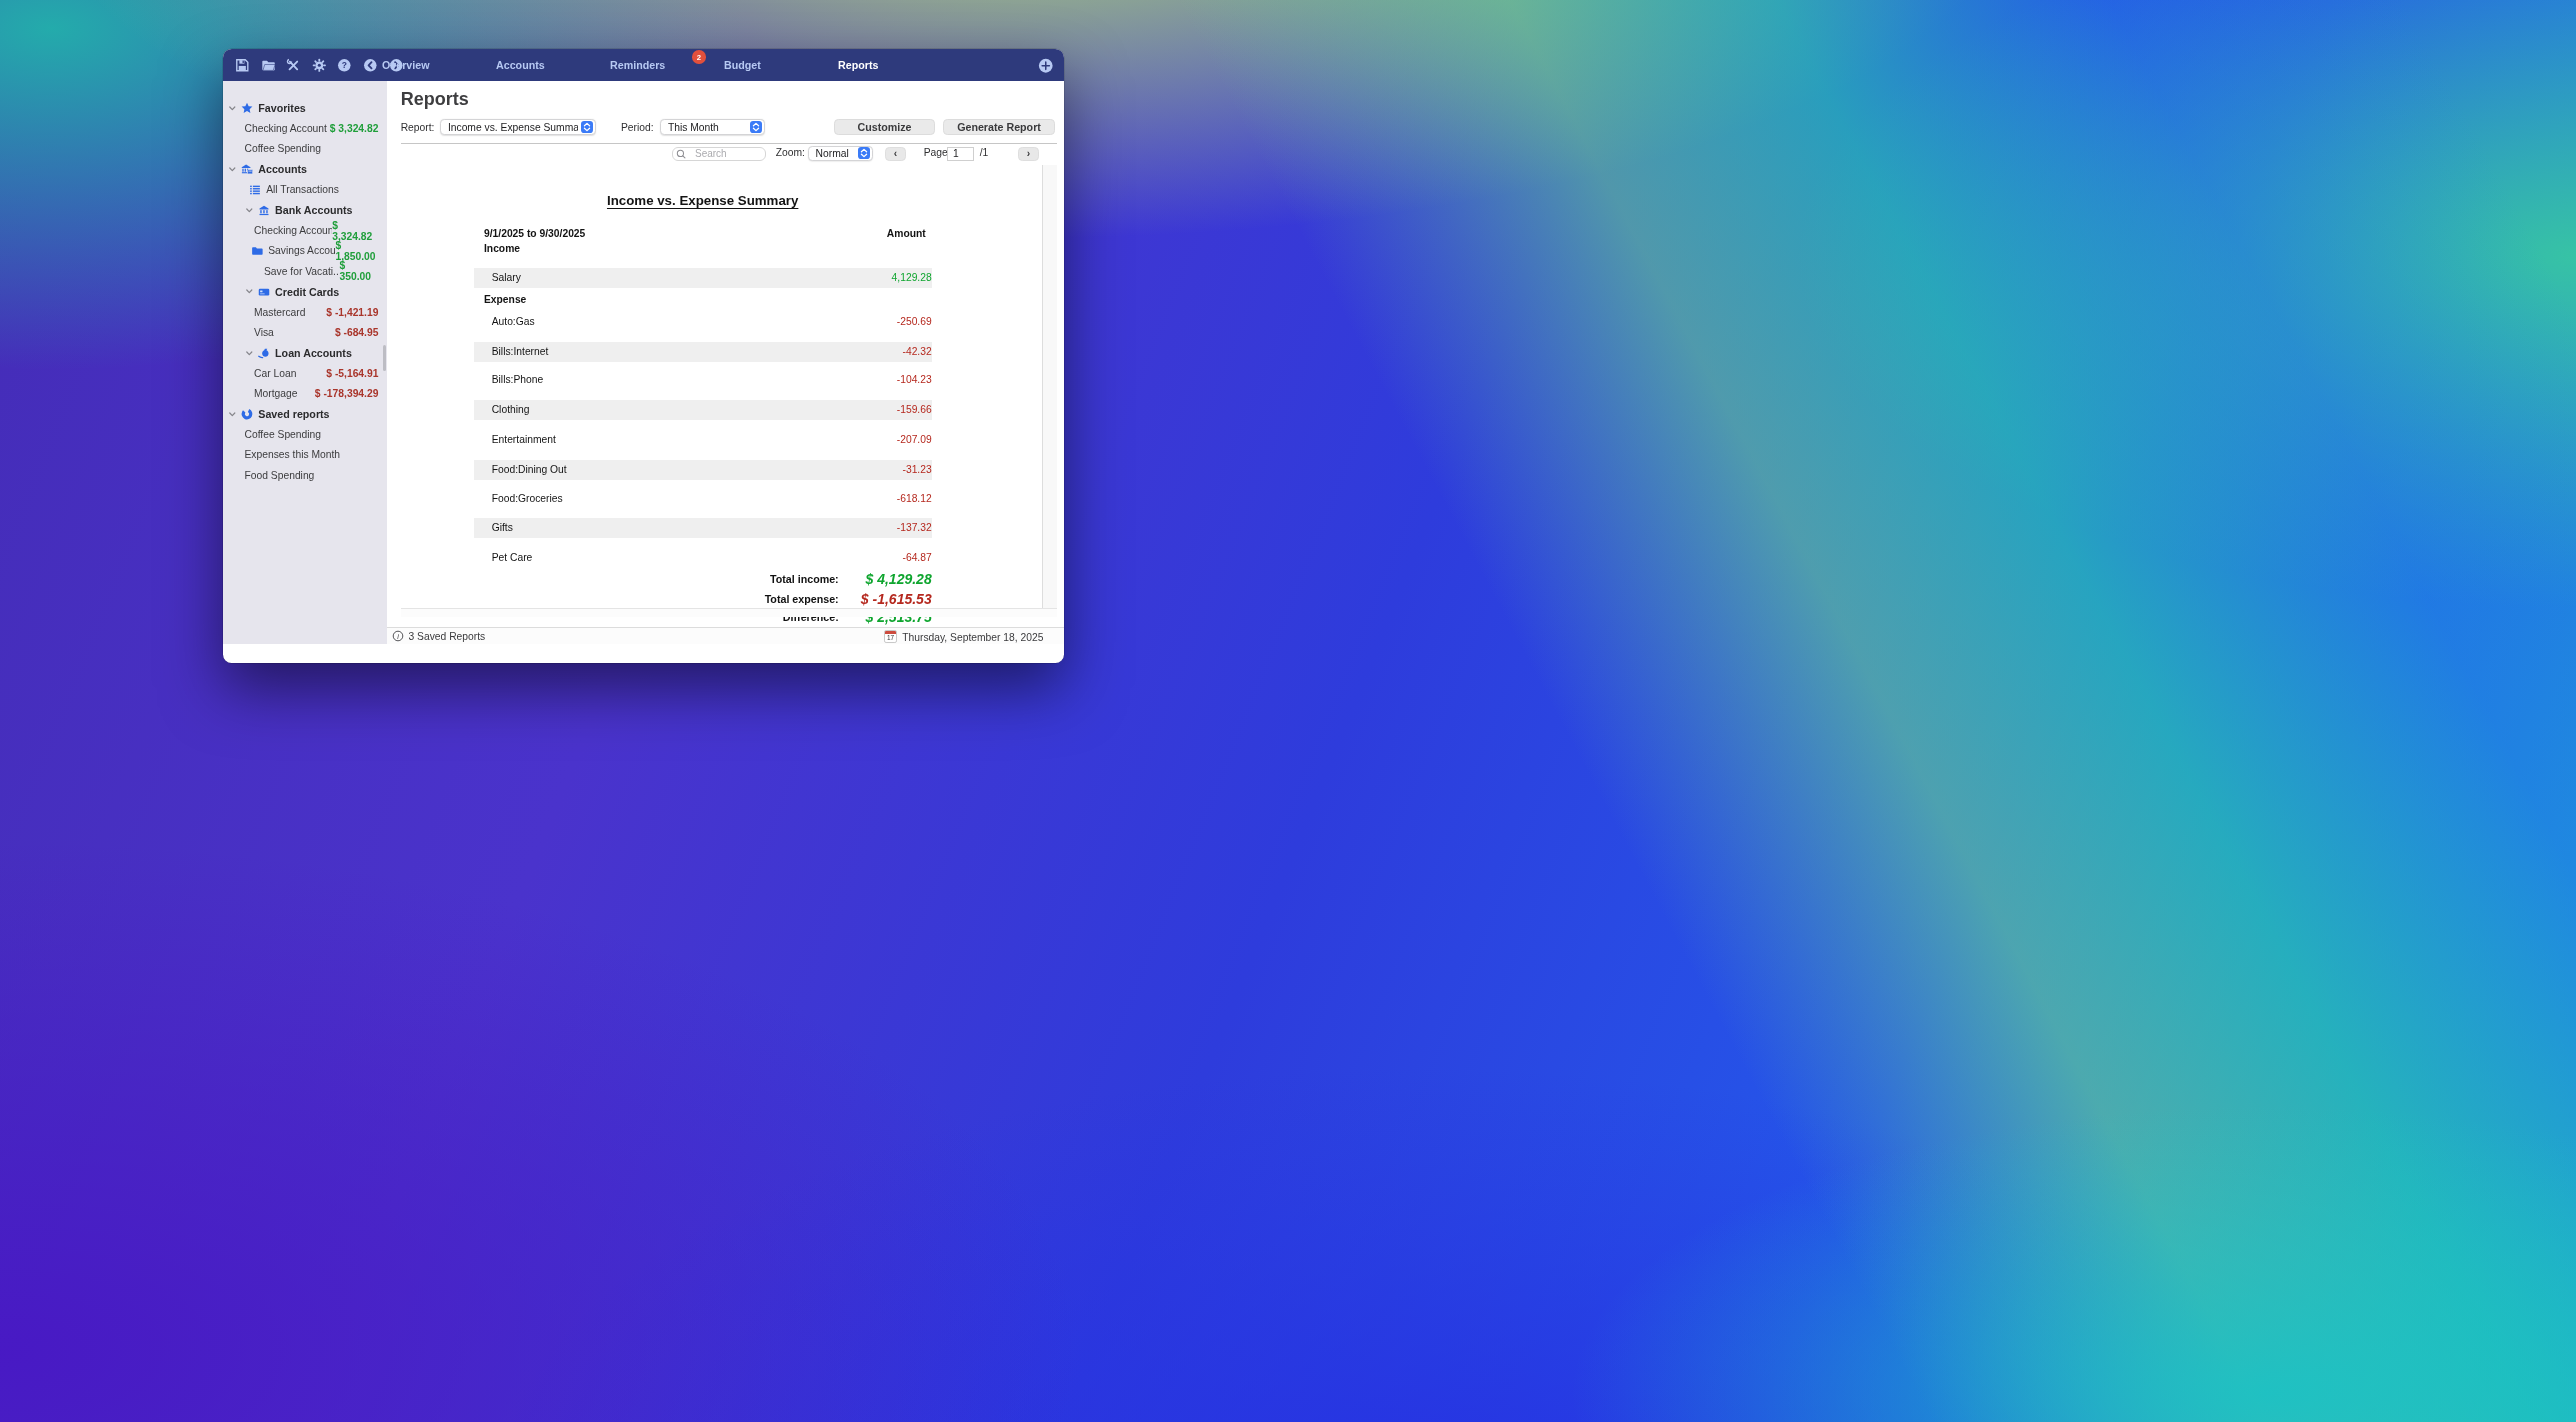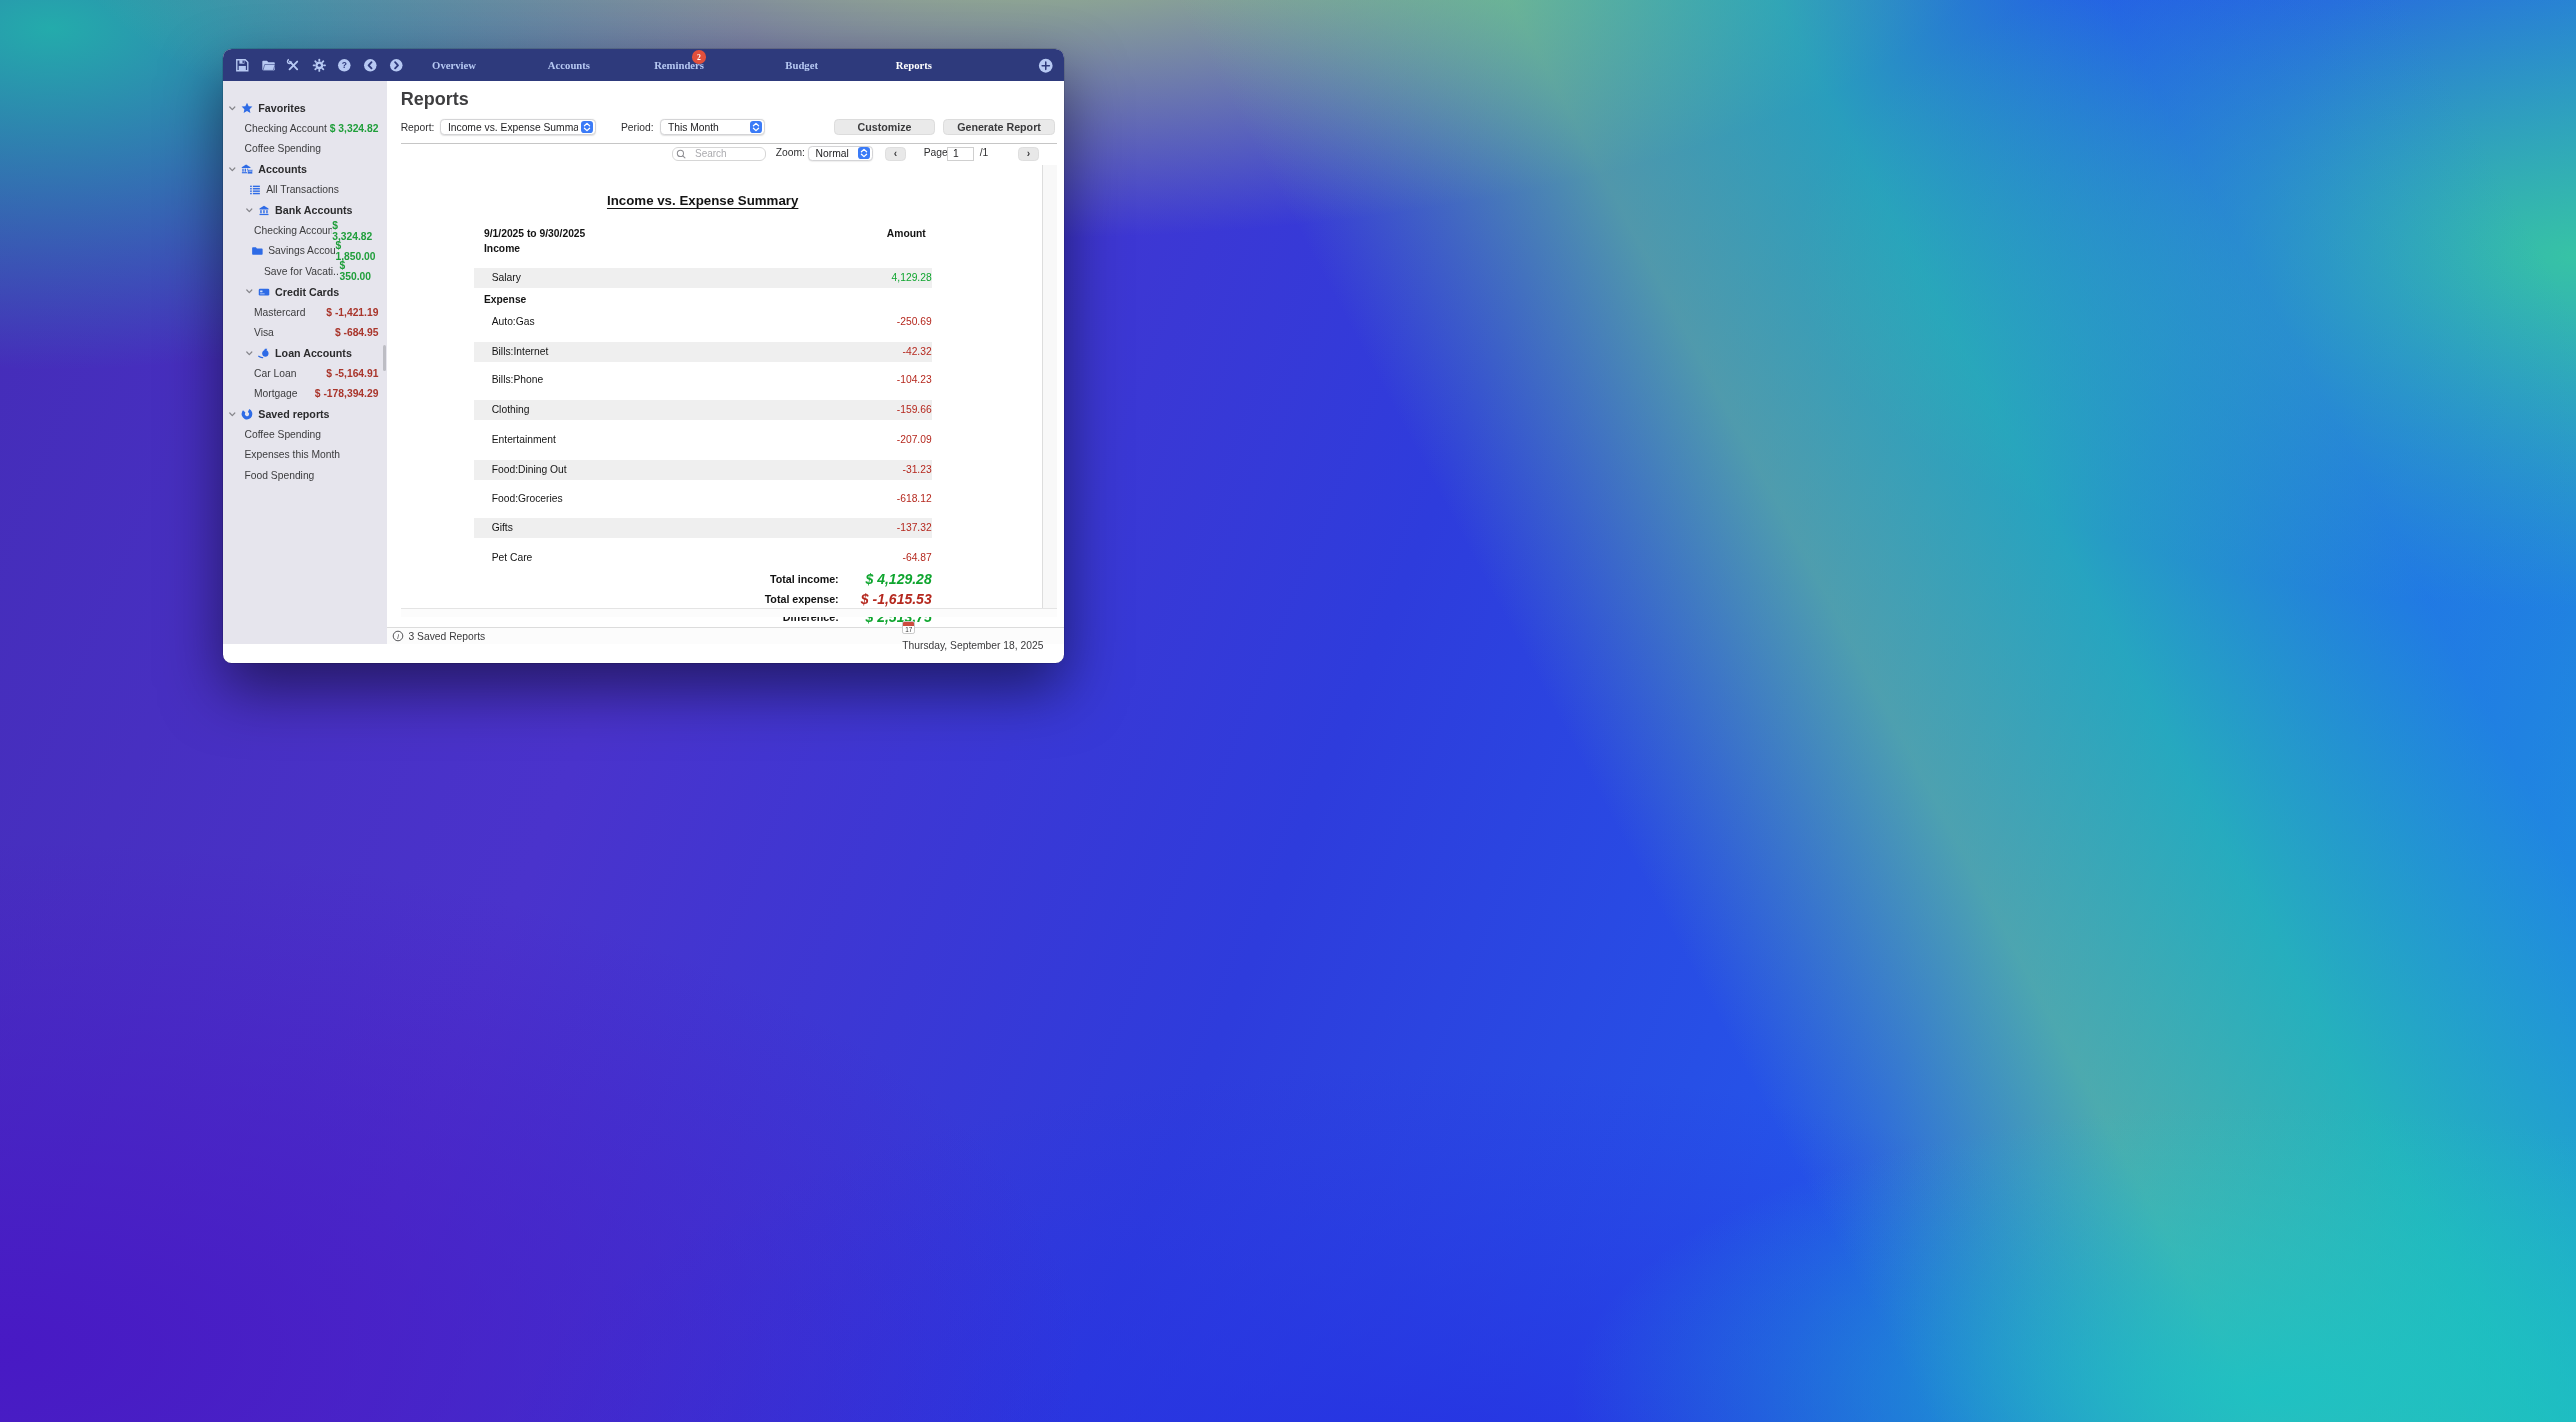--- a/index.html
+++ b/index.html
@@ -38,22 +38,22 @@
 
   
   .navbar{
     height:32px; background:#2e3a7c; position:relative;
     display:flex; align-items:center;
   }
   .nav-icons{ display:flex; gap:11px; align-items:center; padding-left:12px; }
   .tico{ width:14.6px; height:14.6px; display:block; cursor:default; }
   .tabs{ position:absolute; left:159px; width:550px; top:0; bottom:0;
     display:flex; justify-content:space-between; align-items:center; }
-  .tab{ width:94px; text-align:right; font-size:10.7px; font-weight:600;
-    color:#b7c9f3; position:relative;font-family:Liberation Serif, serif; }
+  .tab{ width:94px; text-align:left; font-size:10.7px; font-weight:600;
+    color:#b7c9f3; position:relative; }
   .tab.active{ color:#ffffff; font-weight:bold; }
   .badge{
     position:absolute; top:-8.6px; right:-1.7px; min-width:13.7px; height:13.7px;
     background:#e2503c; color:#fff; border-radius:50%; font-size:7.7px; font-weight:bold;
     display:flex; align-items:center; justify-content:center;
   }
   .add-btn{ position:absolute; right:10.3px; top:8.6px; width:15.5px; height:15.5px; }
 
   
   .body-row{ display:flex; height:563px; }
@@ -142,21 +142,21 @@
   .pos{ color:#0ea52e; } .neg{ color:#b5281e; }
   .t-row{ position:absolute; right:0; height:19px; line-height:19px; display:flex; font-weight:bold; }
   .t-label{ text-align:right; color:#111; font-size:10.7px; }
   .t-value{ width:93px; text-align:right; font-size:14px;font-style:italic; }
 
   
   .statusbar{ position:absolute; left:0; right:0; bottom:0; height:17px;
     border-top:0.9px solid #dcdcdc; background:#fcfcfc;
     display:flex; align-items:center; font-size:10.3px; color:#3a3a3c; }
   .sb-left{ display:flex; align-items:center; gap:4.3px; padding-left:5.2px; }
-  .sb-right{ margin-left:auto; display:flex; align-items:flex-start; gap:5.2px; padding-right:20.6px;flex-direction:column; }
+  .sb-right{ margin-left:auto; display:flex; align-items:flex-end; gap:5.2px; padding-right:20.6px; }
   .cal{ width:13px; height:13px; border:0.9px solid #c9c9c9; border-radius:2.1px;
     background:#fff; display:block; overflow:hidden; }
   .cal-top{ display:block; height:3.4px; background:#cd4b3e; }
   .cal-day{ display:block; font-size:6.4px; text-align:center; line-height:7.7px; color:#333; }
 </style>
 </head>
 <body>
 
 <div class="wallpaper"></div>
 

